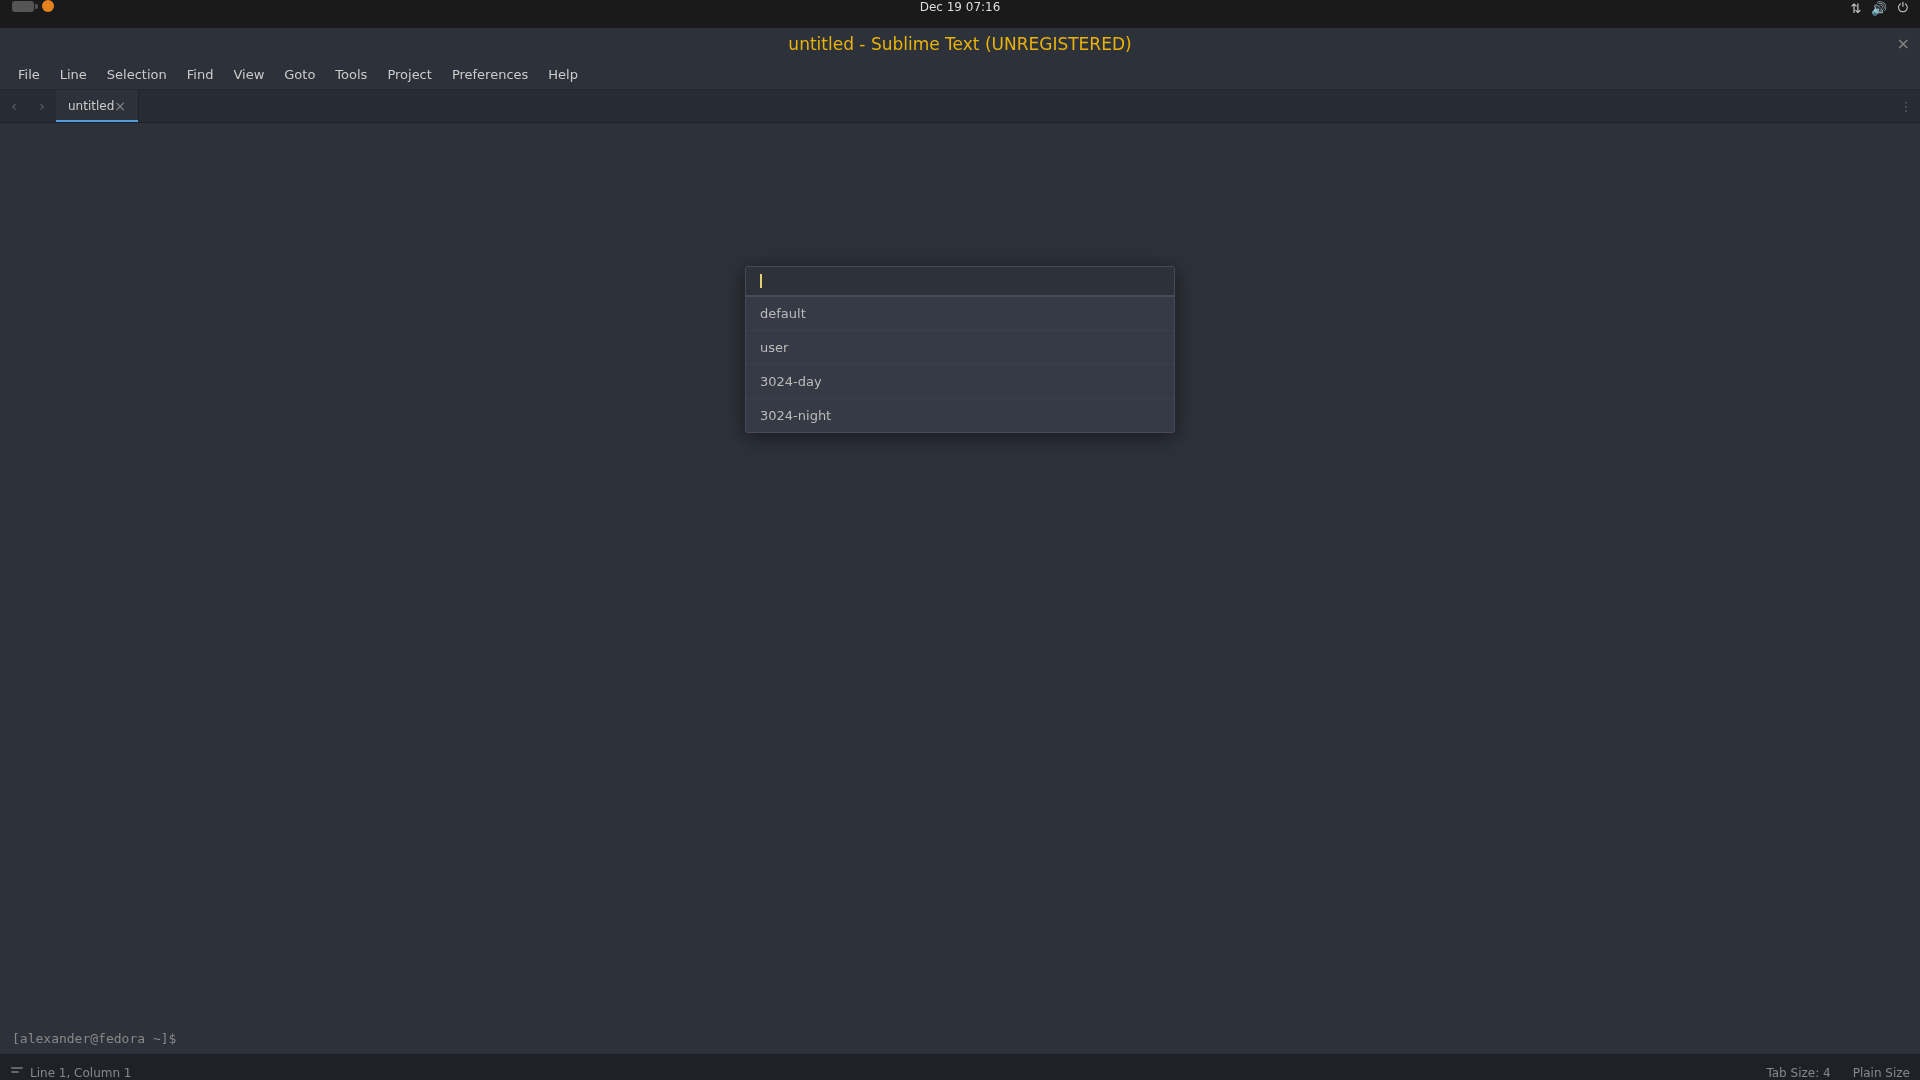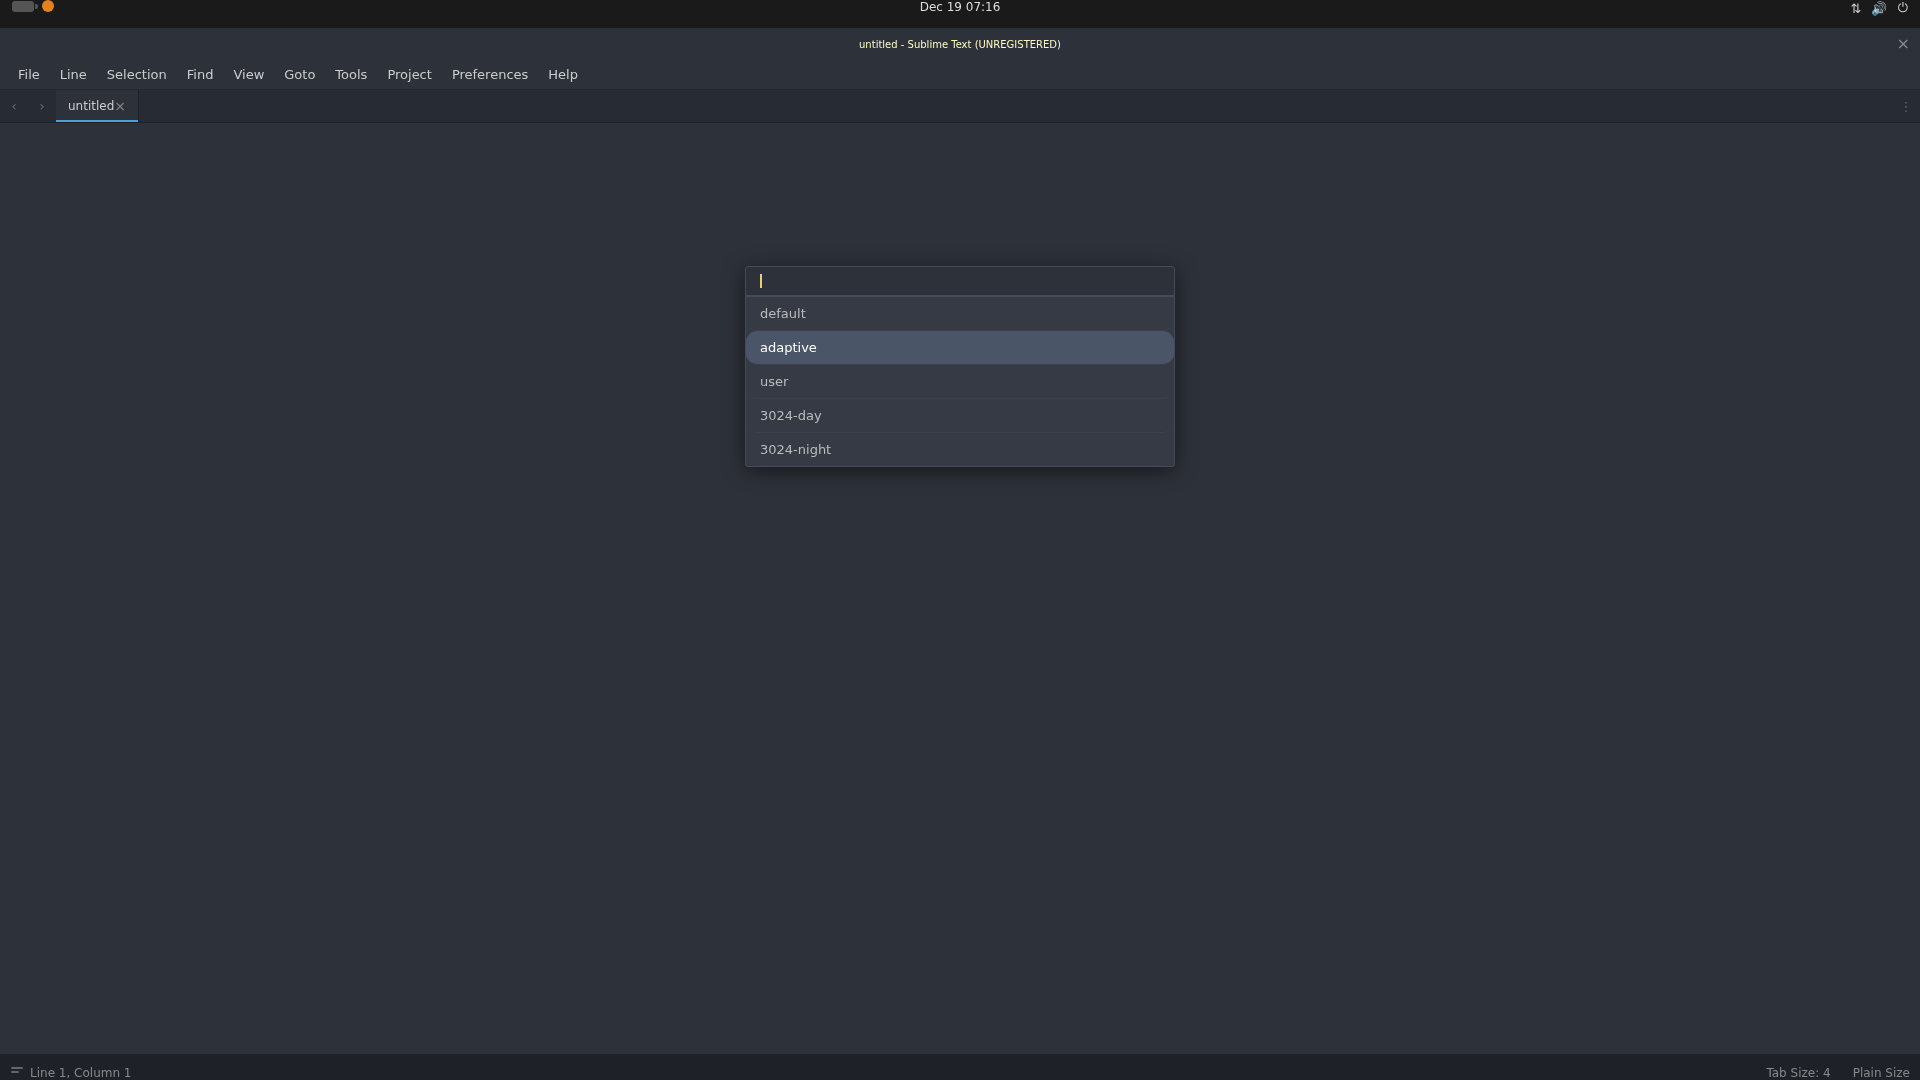--- a/index.html
+++ b/index.html
@@ -86,22 +86,22 @@
       background: #2d3139;
       display: flex;
       align-items: center;
       justify-content: center;
       position: absolute;
       top: 28px;
       left: 0;
     }
 
     .title-bar-title {
-      font-size: 10px;
-      color: #fef9c3;
+      font-size: 17px;
+      color: #eab308;
     }
 
     .close-btn {
       position: absolute;
       right: 10px;
       top: 50%;
       transform: translateY(-50%);
       color: #888;
       cursor: pointer;
       font-size: 16px;
@@ -262,21 +262,20 @@
     .dropdown-list {
       list-style: none;
     }
 
     .dropdown-item {
       padding: 9px 14px;
       color: #bbb;
       cursor: pointer;
       font-size: 13px;
       border-bottom: 1px solid #3a404c;
-      border-radius: 11px;
     }
 
     .dropdown-item:last-child {
       border-bottom: none;
     }
 
     .dropdown-item.selected {
       background: #4a5568;
       color: #fff;
     }
@@ -376,28 +375,28 @@
 <div class="editor-area">
 
   <div class="dropdown-overlay">
     <div class="dropdown-panel">
       <div style="padding: 6px 14px 8px 14px; background: #2d3139; border-bottom: 1px solid #444c5a; position: relative;">
         <span class="cursor"></span>
         <input class="dropdown-search" style="position: absolute; inset: 0px; padding: 6px 14px 6px 18px; background: transparent;" type="text" value="" placeholder="">
       </div>
       <ul class="dropdown-list">
         <li class="dropdown-item">default</li>
-        <li class="dropdown-item selected">adaptive</li>
         <li class="dropdown-item">user</li>
         <li class="dropdown-item">3024-day</li>
         <li class="dropdown-item">3024-night</li>
       </ul>
     </div>
   </div>
 
+  <div class="terminal-section">[alexander@fedora ~]$</div>
 
 </div>
 
 <div class="status-bar">
   <span class="status-item" style="margin-right: 6px;">
     <svg width="14" height="14" viewBox="0 0 14 14" fill="none" xmlns="http://www.w3.org/2000/svg">
       <rect x="1" y="4" width="12" height="2" rx="1" fill="#666"></rect>
       <rect x="1" y="8" width="8" height="2" rx="1" fill="#666"></rect>
     </svg>
   </span>

